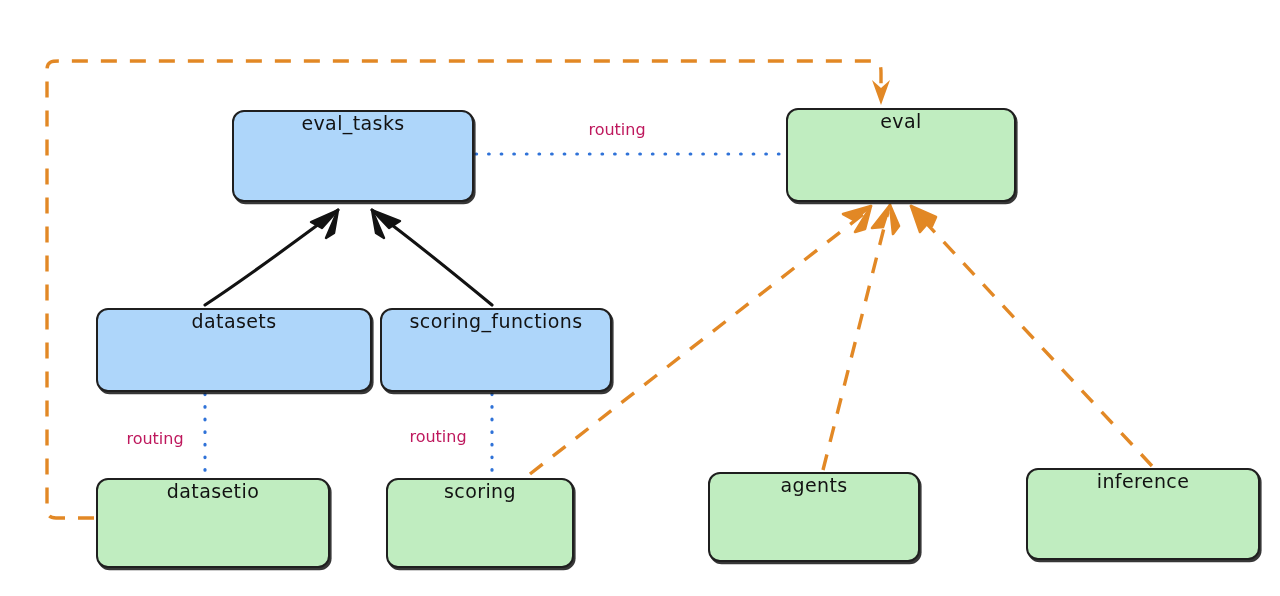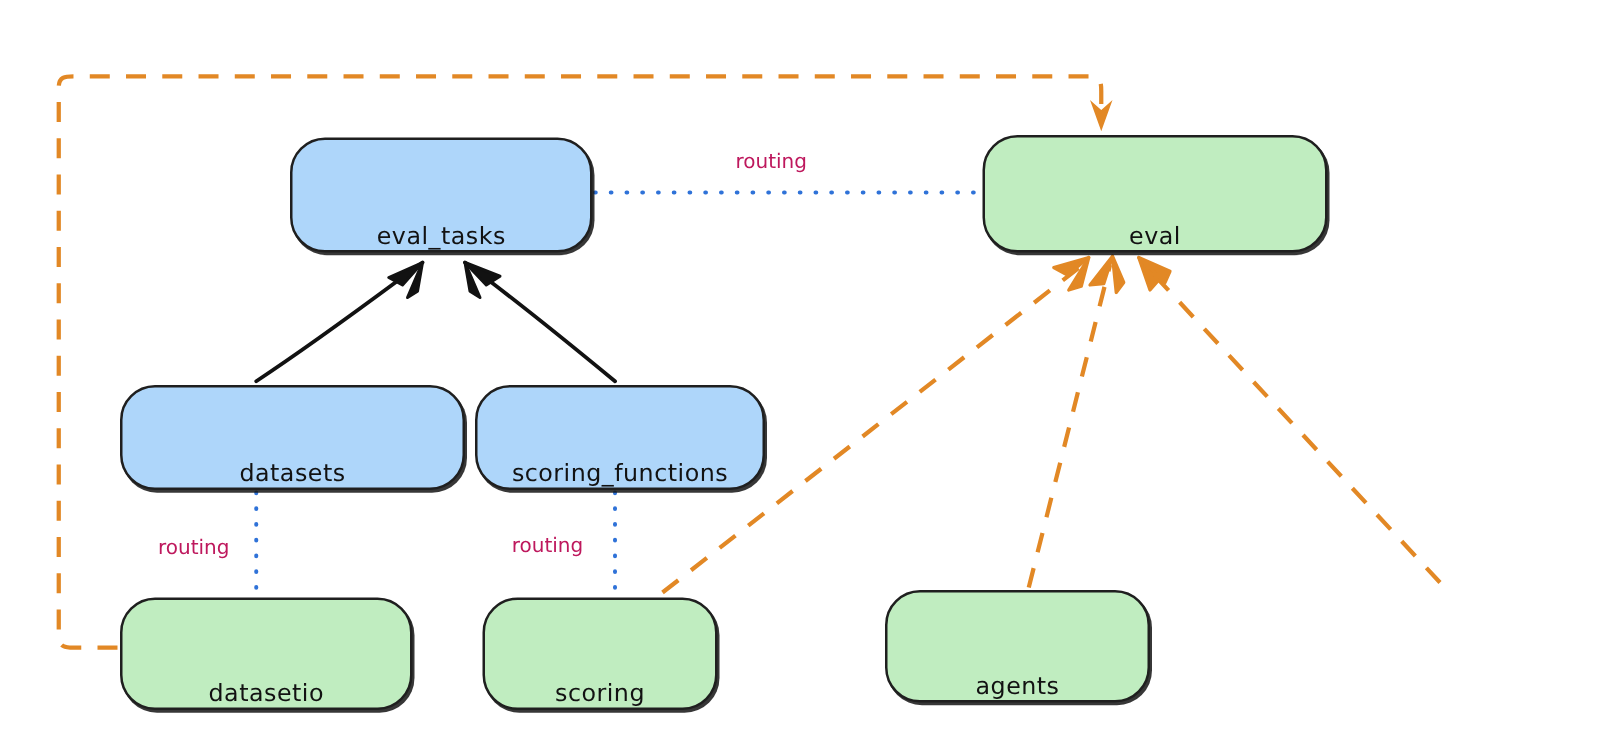--- a/index.html
+++ b/index.html
@@ -24,24 +24,24 @@
     position: absolute;
     left: 0;
     top: 0;
     width: 1280px;
     height: 596px;
   }
   .node {
     position: absolute;
     box-sizing: border-box;
     display: flex;
-    align-items: flex-end;
+    align-items: flex-start;
     justify-content: center;
     border: 2.6px solid #1f1f1f;
-    border-radius: 28px;
+    border-radius: 12px;
     box-shadow: 1.6px 2.2px 0 rgba(20,20,20,0.85);
   }
   .node-api {
     background: #aed6fa;
   }
   .node-provider {
     background: #c0edc0;
   }
   .node-label {
     font-family: "DejaVu Sans", sans-serif;
@@ -113,21 +113,21 @@
       <path d="M 1152 466 L 916 212" fill="none" stroke="#e28825" stroke-width="3.4" stroke-linecap="butt" stroke-dasharray="16 13"></path>
       <path d="M 911 206 L 920 232 L 927 224 Z" fill="#e28825" stroke="#e28825" stroke-width="2.6" stroke-linejoin="round"></path>
       <path d="M 911 206 L 936 217 L 932 226 Z" fill="#e28825" stroke="#e28825" stroke-width="2.6" stroke-linejoin="round"></path>
     </g>
   </svg>
 
   <div class="node node-api" style="left:232px; top:110px; width:242px; height:92px;">
     <span class="node-label">eval_tasks</span>
   </div>
 
-  <div class="node node-provider" style="left:786px; top:108px; width:276px; height:94px;">
+  <div class="node node-provider" style="left:786px; top:108px; width:230px; height:94px;">
     <span class="node-label">eval</span>
   </div>
 
   <div class="node node-api" style="left:96px; top:308px; width:276px; height:84px;">
     <span class="node-label">datasets</span>
   </div>
 
   <div class="node node-api" style="left:380px; top:308px; width:232px; height:84px;">
     <span class="node-label">scoring_functions</span>
   </div>
@@ -137,20 +137,23 @@
   </div>
 
   <div class="node node-provider" style="left:386px; top:478px; width:188px; height:90px;">
     <span class="node-label">scoring</span>
   </div>
 
   <div class="node node-provider" style="left:708px; top:472px; width:212px; height:90px;">
     <span class="node-label">agents</span>
   </div>
 
+  <div class="node node-provider" style="left:1026px; top:468px; width:234px; height:92px;">
+    <span class="node-label">inference</span>
+  </div>
 
   <span class="edge-label" style="left:617px; top:129px;">routing</span>
 
   <span class="edge-label" style="left:155px; top:438px;">routing</span>
 
   <span class="edge-label" style="left:438px; top:436px;">routing</span>
 
 </div>
 
 </body></html>

